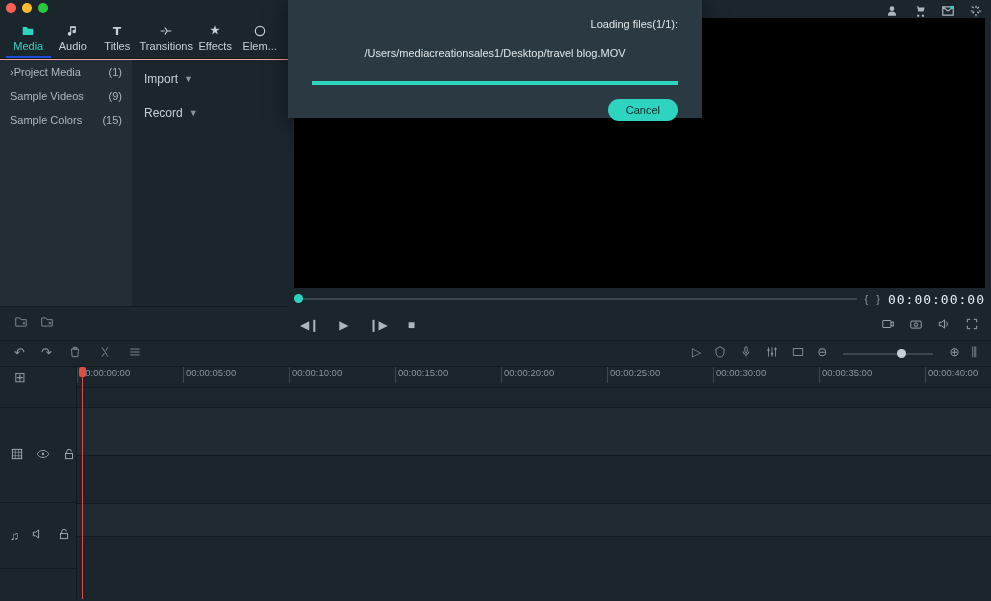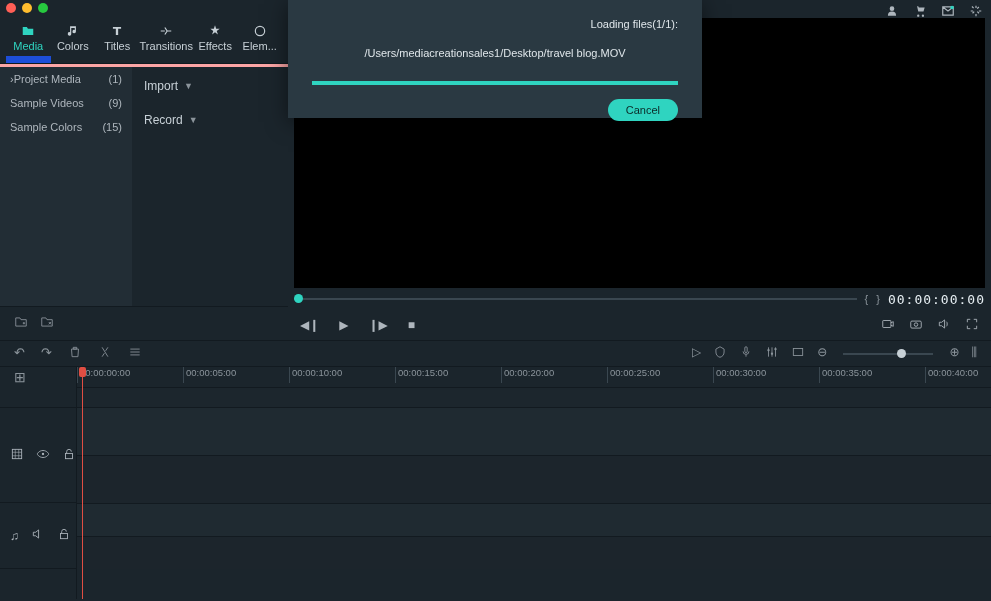--- a/index.html
+++ b/index.html
@@ -8,23 +8,23 @@
   .traffic span { width:10px; height:10px; border-radius:50%; display:block; }
   .tl-r{background:#ff5f56}.tl-y{background:#ffbd2e}.tl-g{background:#27c93f}
   .top-icons { position:absolute; top:4px; right:8px; display:flex; gap:14px; color:#aeb6bd; }
   .top-icons span{font-size:13px;cursor:pointer}
   .upper { display:flex; height:322px; margin-top:18px; }
   .left-panel { width:288px; background:#1b252c; display:flex; flex-direction:column; }
   .tabs { display:flex; padding:0 6px; border-bottom:1px solid #121a20; }
   .tab { width:55px; text-align:center; padding:4px 0; font-size:11px; color:#c7d0d6; cursor:pointer; }
   .tab .ic{font-size:15px;height:18px;display:flex;align-items:center;justify-content:center}
   .tab.active .ic,.tab.active .lbl{color:#2fd4c0}
-  .tab.active{border-bottom:7px solid #1d4ed8}
+  .tab.active{border-bottom:2px solid #1d4ed8}
   .side-cats { width:132px; background:#222d35; }
-  .side-body { display:flex; flex:1; border-top:3px solid #fca5a5;justify-content:center;}
+  .side-body { display:flex; flex:1; border-top:1px solid #fca5a5;justify-content:center;}
   .cat { display:flex; justify-content:space-between; padding:6px 10px; font-size:11px; color:#aeb6bd; cursor:pointer;}
   .browser { flex:1; background:#1b252c; padding:8px 12px; }
   .browser-top { display:flex; gap:20px; font-size:12px; padding:4px 0 10px;flex-direction:column; }
   .dd{display:flex;align-items:center;gap:6px;cursor:pointer}
   .chev{font-size:9px;color:#8b949b}
   .thumb { width:64px; }
   .thumb-img { width:64px; height:38px; background:linear-gradient(135deg,#b77 0%,#a88 30%,#556 70%,#334 100%); border:1px solid #2e3b44; position:relative;}
   .thumb-ic{position:absolute;top:2px;right:2px;width:10px;height:10px;border:1px solid #9aa;background:#233;}
   .thumb-lbl{font-size:10px;margin-top:6px;color:#c7d0d6}
   .left-foot{display:flex;gap:12px;padding:8px 14px;color:#8b949b;font-size:14px;border-top:1px solid #121a20}
@@ -112,21 +112,21 @@
             </svg>
           </div>
         <div class="lbl">Media</div>
       </div>
       <div class="tab">
         <div class="ic">
             <svg viewBox="0 0 24 24">
               <path d="M9 17a3 3 0 11-2-2.8V4h10v9a3 3 0 11-2-2.8V7H9z"></path>
             </svg>
           </div>
-        <div class="lbl">Colors</div>
+        <div class="lbl">Audio</div>
       </div>
       <div class="tab">
         <div class="ic">
             <svg viewBox="0 0 24 24">
               <path d="M5 5h14v3h-5v11h-4V8H5z"></path>
             </svg>
           </div>
         <div class="lbl">Titles</div>
       </div>
       <div class="tab">

